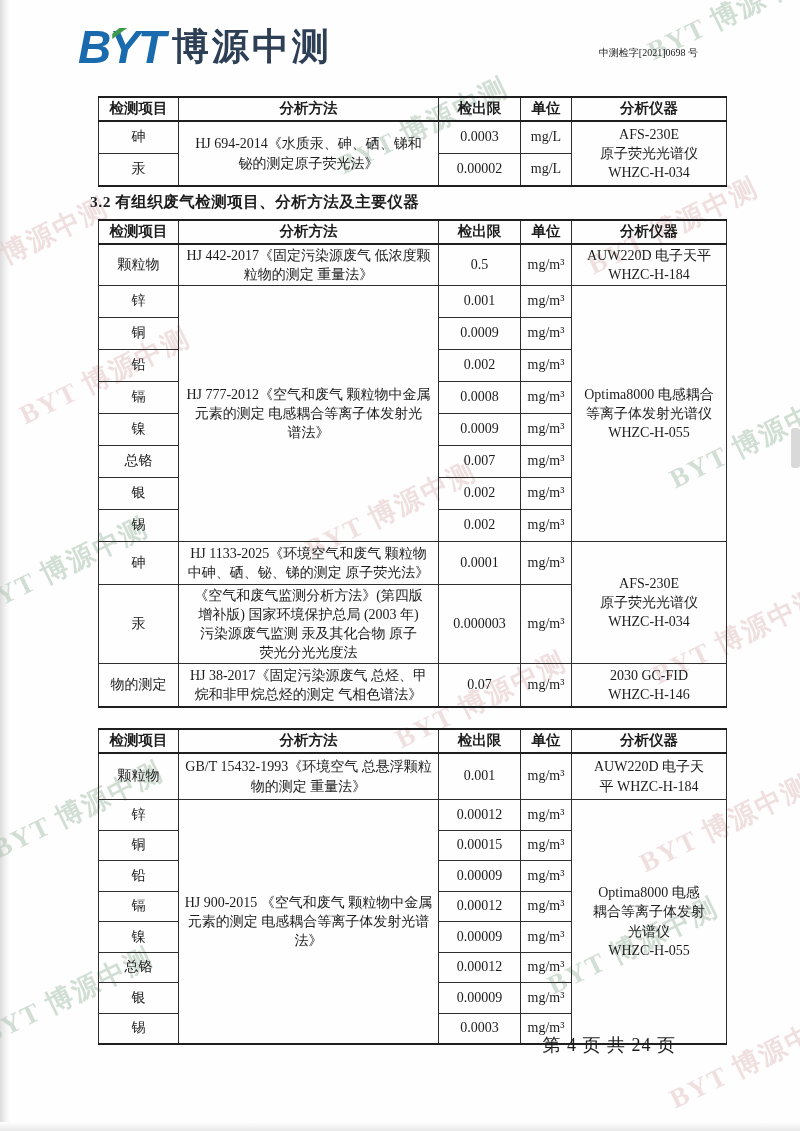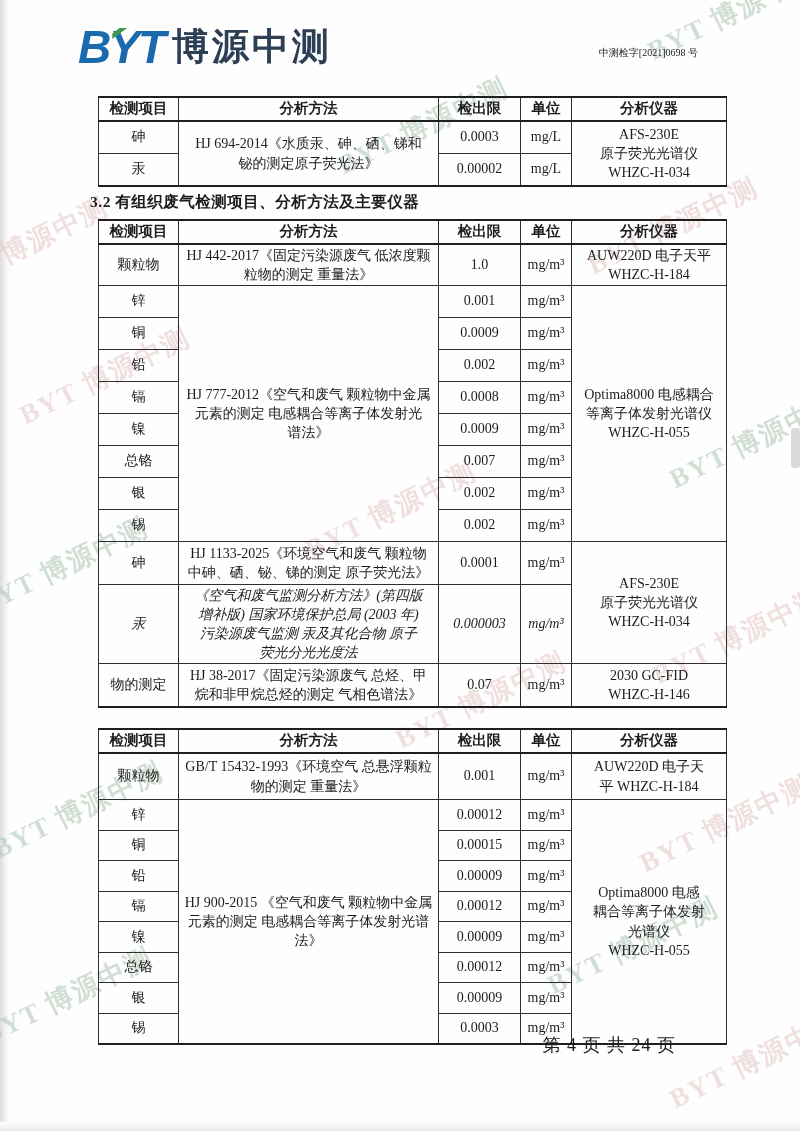--- a/index.html
+++ b/index.html
@@ -38,21 +38,21 @@
   th,td{border:1px solid #2e2e2e;text-align:center;vertical-align:middle;padding:1px 3px;line-height:1.32;}
   th{font-weight:bold;font-size:14.5px;height:20px;}
   table{border-top:2.5px solid #1f1f1f;border-bottom:2.5px solid #1f1f1f;}
   thead th{border-bottom:2px solid #1f1f1f;}
   .ml{white-space:pre-line;line-height:1.36;}
   .rh29 td{height:29px;}
   .rh27 td{height:27.5px;}
   .pm2 td{height:38px;}
   .pm3 td{height:43px;}
   .as2 td{height:40px;}
-  .hg2 td{height:74px;font-style:italic;}
+  .hg2 td{height:74px;}
   .nm2 td{height:40px;}
   
   .page-num{position:absolute;left:0;top:1033px;width:676px;text-align:right;font-size:18px;z-index:2;letter-spacing:1px;}
   .address{position:absolute;left:67px;top:1063px;width:700px;font-size:12.8px;z-index:2;}
 </style>
 </head>
 <body>
 
 <div class="page">
 
@@ -134,21 +134,21 @@
         <th>检出限</th>
         <th>单位</th>
         <th>分析仪器</th>
       </tr>
     </thead>
     <tbody>
       <tr class="pm2">
         <td>颗粒物</td>
         <td class="ml">HJ 442-2017《固定污染源废气 低浓度颗
 粒物的测定 重量法》</td>
-        <td>1.0</td>
+        <td>0.5</td>
         <td>mg/m³</td>
         <td class="ml">AUW220D 电子天平
 WHZC-H-184</td>
       </tr>
       <tr class="rh29">
         <td>锌</td>
         <td rowspan="8" class="ml">HJ 777-2012《空气和废气 颗粒物中金属
 元素的测定 电感耦合等离子体发射光
 谱法》</td>
         <td>0.001</td>

